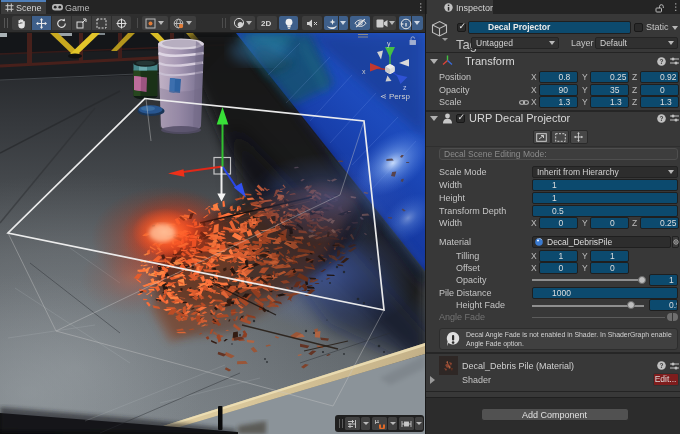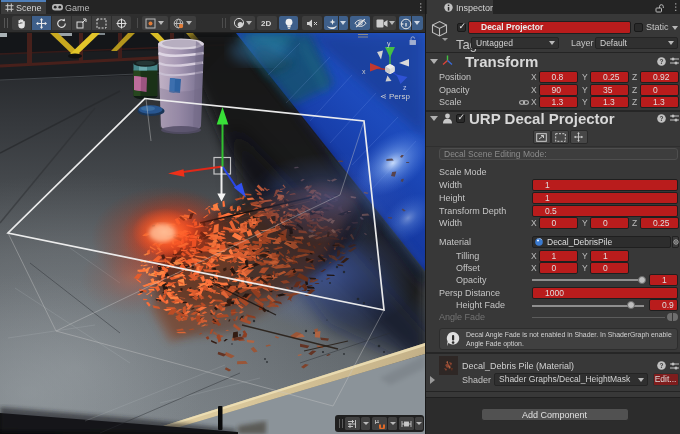--- a/index.html
+++ b/index.html
@@ -1,27 +1,27 @@
 <!DOCTYPE html>
 <html><head><meta charset="utf-8">
 <style>
 *{margin:0;padding:0;box-sizing:border-box}
 body{width:680px;height:434px;overflow:hidden;background:#282828;
  font-family:"Liberation Sans",sans-serif;-webkit-font-smoothing:antialiased}
 #root{position:relative;width:680px;height:434px;background:#232323}
 .abs{position:absolute}
 .lbl{position:absolute;font-size:9px;color:#c4c4c4;line-height:11px;white-space:nowrap}
-.fld{position:absolute;background:#b91c1c;border:1px solid #1f1f1f;border-radius:2px;height:12px;
- font-size:8.5px;color:#dedede;padding-left:12px;line-height:10px;white-space:nowrap;overflow:hidden}
+.fld{position:absolute;background:#0c4a6e;border:1px solid #1f1f1f;border-radius:2px;height:12px;
+ font-size:8.5px;color:#dedede;padding-left:19px;line-height:10px;white-space:nowrap;overflow:hidden}
 .dd{position:absolute;background:#303030;border:1px solid #242424;border-radius:2px;height:12px;
  font-size:8.5px;color:#d2d2d2;padding-left:4px;line-height:10px;white-space:nowrap;overflow:hidden}
 .dda{position:absolute;right:3px;top:3px;width:0;height:0;border-left:3.5px solid transparent;
  border-right:3.5px solid transparent;border-top:4px solid #b8b8b8}
 .axl{position:absolute;font-size:8.5px;color:#bdbdbd;line-height:11px}
-.hdr{position:absolute;font-size:15px;font-weight:bold;color:#d8d8d8;line-height:11px;white-space:nowrap}
+.hdr{position:absolute;font-size:11px;font-weight:normal;color:#d8d8d8;line-height:11px;white-space:nowrap}
 .fold{position:absolute;width:0;height:0;border-left:4px solid transparent;border-right:4px solid transparent;
  border-top:5px solid #b0b0b0}
 .foldr{position:absolute;width:0;height:0;border-top:4px solid transparent;border-bottom:4px solid transparent;
  border-left:5px solid #9a9a9a}
 .chk{position:absolute;width:9px;height:9px;background:#2a2a2a;border:1px solid #191919;border-radius:2px}
 </style></head>
 <body>
 <div id="root">
 <div class="abs" style="left:0;top:0;width:425px;height:434px;background:#242424">
 <div class="abs" style="left:0;top:0;width:425px;height:14px;background:#242424"></div>
@@ -1535,20 +1535,21 @@
 <g fill="#cdcdcd">
           <path d="M5.5,0L4.2,1.8h2.6z"></path>
           <path d="M5.5,10L4.2,8.2h2.6z"></path>
           <path d="M1,5L2.8,3.7v2.6z"></path>
           <path d="M10,5L8.2,3.7v2.6z"></path>
         </g>
       </svg>
 <div class="abs" style="left:0;top:145.5px;width:255px;height:1px;background:#2f2f2f"></div>
 <div class="abs" style="left:13px;top:147.5px;width:239px;height:12px;border:1px solid #4e4e4e;border-radius:3px;background:#3d3d3d;font-size:8.5px;color:#8b8b8b;line-height:10.5px;padding-left:4px">Decal Scene Editing Mode:</div>
 <div class="lbl" style="left:13px;top:167.3px">Scale Mode</div>
+<div class="dd" style="left:106px;top:166.3px;width:146px;background:#2d2d2d;border-color:#222">Inherit from Hierarchy<div class="dda"></div></div>
 <div class="lbl" style="left:13px;top:180.2px">Width</div>
 <div class="fld" style="left:106px;top:179.2px;width:146px">1</div>
 <div class="lbl" style="left:13px;top:193px">Height</div>
 <div class="fld" style="left:106px;top:192px;width:146px">1</div>
 <div class="lbl" style="left:13px;top:205.5px">Transform Depth</div>
 <div class="fld" style="left:106px;top:204.5px;width:146px">0.5</div>
 <div class="lbl" style="left:13px;top:218px">Width</div>
 <div class="axl" style="left:105px;top:218px">X</div>
 <div class="fld" style="left:112.5px;top:217px;width:39.5px">0</div>
 <div class="axl" style="left:156px;top:218px">Y</div>
@@ -1574,21 +1575,21 @@
 <div class="fld" style="left:164px;top:249.6px;width:38.5px">1</div>
 <div class="lbl" style="left:30px;top:263.2px">Offset</div>
 <div class="axl" style="left:105px;top:263.2px">X</div>
 <div class="fld" style="left:112.5px;top:262.2px;width:39.5px">0</div>
 <div class="axl" style="left:156px;top:263.2px">Y</div>
 <div class="fld" style="left:164px;top:262.2px;width:38.5px">0</div>
 <div class="lbl" style="left:30px;top:274.8px">Opacity</div>
 <div class="abs" style="left:106px;top:279.3px;width:114px;height:1.5px;background:#8f8f8f"></div>
 <div class="abs" style="left:211.5px;top:275.5px;width:8px;height:8px;border-radius:50%;background:#bdbdbd;border:1px solid #6a6a6a"></div>
 <div class="fld" style="left:223px;top:273.8px;width:29px">1</div>
-<div class="lbl" style="left:13px;top:287.5px">Persp Distance</div>
+<div class="lbl" style="left:13px;top:287.5px">Pile Distance</div>
 <div class="fld" style="left:106px;top:286.5px;width:146px">1000</div>
 <div class="lbl" style="left:30px;top:300.3px">Height Fade</div>
 <div class="abs" style="left:106px;top:305.3px;width:112px;height:1.5px;background:#8f8f8f"></div>
 <div class="abs" style="left:201px;top:301px;width:8px;height:8px;border-radius:50%;background:#bdbdbd;border:1px solid #6a6a6a"></div>
 <div class="fld" style="left:223px;top:299.3px;width:29px">0.9</div>
 <div class="lbl" style="left:13px;top:312.3px;color:#737373">Angle Fade</div>
 <div class="abs" style="left:106px;top:317px;width:133px;height:1.2px;background:#5c5c5c"></div>
 <div class="abs" style="left:241px;top:313px;width:5px;height:8px;border-radius:4px 0 0 4px;background:#6e6e6e"></div>
 <div class="abs" style="left:247px;top:313px;width:5px;height:8px;border-radius:0 4px 4px 0;background:#6e6e6e"></div>
 <div class="abs" style="left:13px;top:327.5px;width:239px;height:22.5px;background:#404040;border:1px solid #2d2d2d;border-radius:3px"></div>
@@ -1620,18 +1621,17 @@
 <svg class="abs" style="left:243.5px;top:361.5px" width="9" height="8" viewBox="0 0 9 8">
 <g stroke="#c0c0c0" stroke-width="1">
           <path d="M0,2h9M0,6h9"></path>
         </g>
         <circle cx="3" cy="2" r="1.5" fill="#c0c0c0"></circle>
         <circle cx="6" cy="6" r="1.5" fill="#c0c0c0"></circle>
       </svg>
 <div class="abs" style="left:252px;top:359px;font-size:9.5px;color:#c8c8c8">⋮</div>
 <div class="foldr" style="left:4px;top:376px"></div>
 <div class="abs" style="left:36px;top:374.5px;font-size:9px;color:#c4c4c4">Shader</div>
-<div class="dd" style="left:68px;top:373px;width:154px;height:12.5px;background:#2f2f2f;line-height:11px">Shader Graphs/Decal_HeightMask<div class="dda" style="top:4px"></div></div>
 <div class="abs" style="left:226.5px;top:373px;width:26px;height:12.5px;background:#7f1d1d;border:1px solid #303030;border-radius:2px;font-size:8.5px;color:#dcdcdc;text-align:center;line-height:11px">Edit...</div>
 <div class="abs" style="left:0;top:390.5px;width:255px;height:1px;background:#242424"></div>
 <div class="abs" style="left:0;top:397px;width:255px;height:37px;background:#2c2c2c;border-top:1px solid #202020"></div>
 <div class="abs" style="left:54.5px;top:407.5px;width:148px;height:13.5px;background:#515151;border:1px solid #2b2b2b;border-radius:3px;font-size:9px;color:#e2e2e2;text-align:center;line-height:12px">Add Component</div>
 </div>
 </div>
 </body></html>

